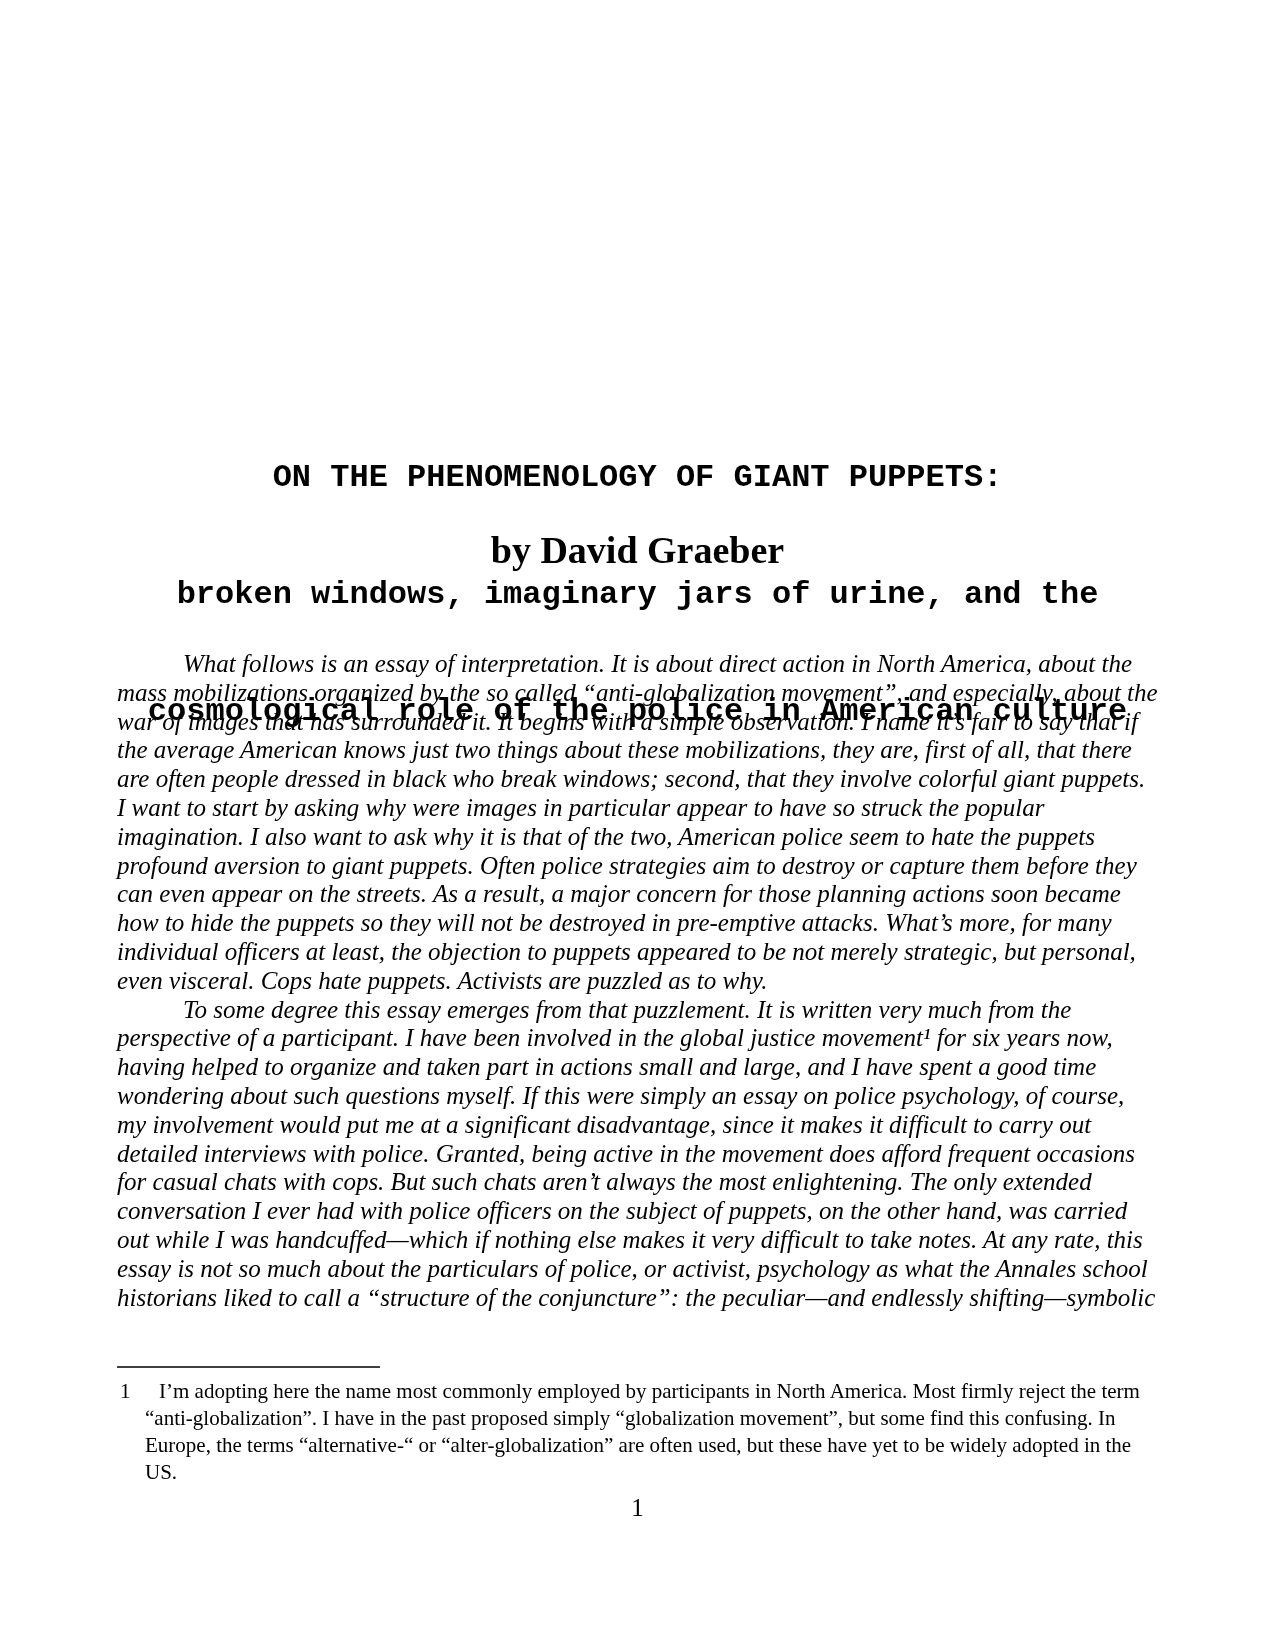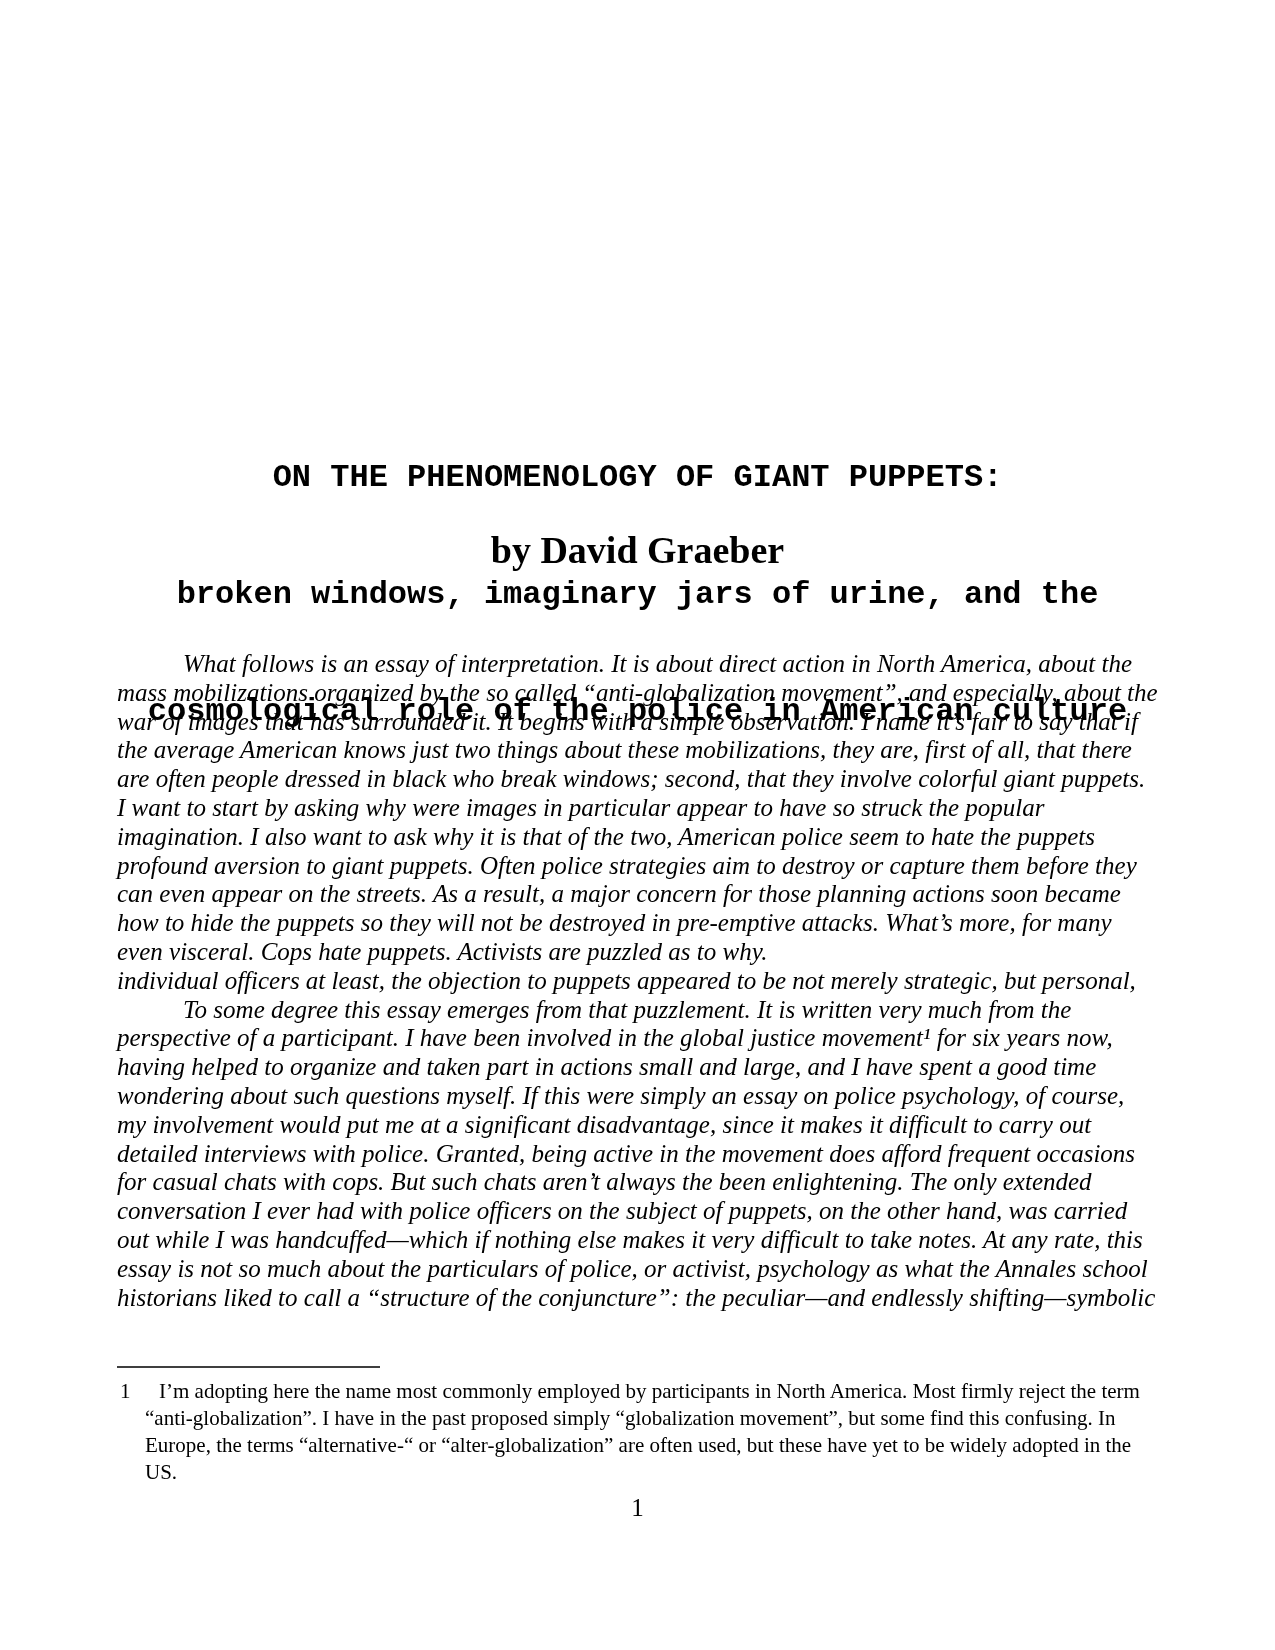--- a/index.html
+++ b/index.html
@@ -94,31 +94,31 @@
         <div class="line">What follows is an essay of interpretation. It is about direct action in North America, about the</div>
         <div class="line">mass mobilizations organized by the so called “anti-globalization movement”, and especially, about the</div>
         <div class="line">war of images that has surrounded it. It begins with a simple observation. I name it’s fair to say that if</div>
         <div class="line">the average American knows just two things about these mobilizations, they are, first of all, that there</div>
         <div class="line">are often people dressed in black who break windows; second, that they involve colorful giant puppets.</div>
         <div class="line">I want to start by asking why were images in particular appear to have so struck the popular</div>
         <div class="line">imagination. I also want to ask why it is that of the two, American police seem to hate the puppets</div>
         <div class="line">profound aversion to giant puppets. Often police strategies aim to destroy or capture them before they</div>
         <div class="line">can even appear on the streets. As a result, a major concern for those planning actions soon became</div>
         <div class="line">how to hide the puppets so they will not be destroyed in pre-emptive attacks. What’s more, for many</div>
+        <div class="line">individual officers at least, the objection to puppets appeared to be not merely strategic, but personal,</div>
         <div class="line">even visceral. Cops hate puppets. Activists are puzzled as to why.</div>
-        <div class="line">individual officers at least, the objection to puppets appeared to be not merely strategic, but personal,</div>
       </div>
     <div class="para">
         <div class="line">To some degree this essay emerges from that puzzlement. It is written very much from the</div>
         <div class="line">perspective of a participant. I have been involved in the global justice movement¹ for six years now,</div>
         <div class="line">having helped to organize and taken part in actions small and large, and I have spent a good time</div>
         <div class="line">wondering about such questions myself. If this were simply an essay on police psychology, of course,</div>
         <div class="line">my involvement would put me at a significant disadvantage, since it makes it difficult to carry out</div>
         <div class="line">detailed interviews with police. Granted, being active in the movement does afford frequent occasions</div>
-        <div class="line">for casual chats with cops. But such chats aren’t always the been enlightening. The only extended</div>
+        <div class="line">for casual chats with cops. But such chats aren’t always the most enlightening. The only extended</div>
         <div class="line">conversation I ever had with police officers on the subject of puppets, on the other hand, was carried</div>
         <div class="line">out while I was handcuffed—which if nothing else makes it very difficult to take notes. At any rate, this</div>
         <div class="line">essay is not so much about the particulars of police, or activist, psychology as what the Annales school</div>
         <div class="line">historians liked to call a “structure of the conjuncture”: the peculiar—and endlessly shifting—symbolic</div>
       </div>
   </div>
 
   <div class="footnote-rule"></div>
 
   <div class="footnote">

